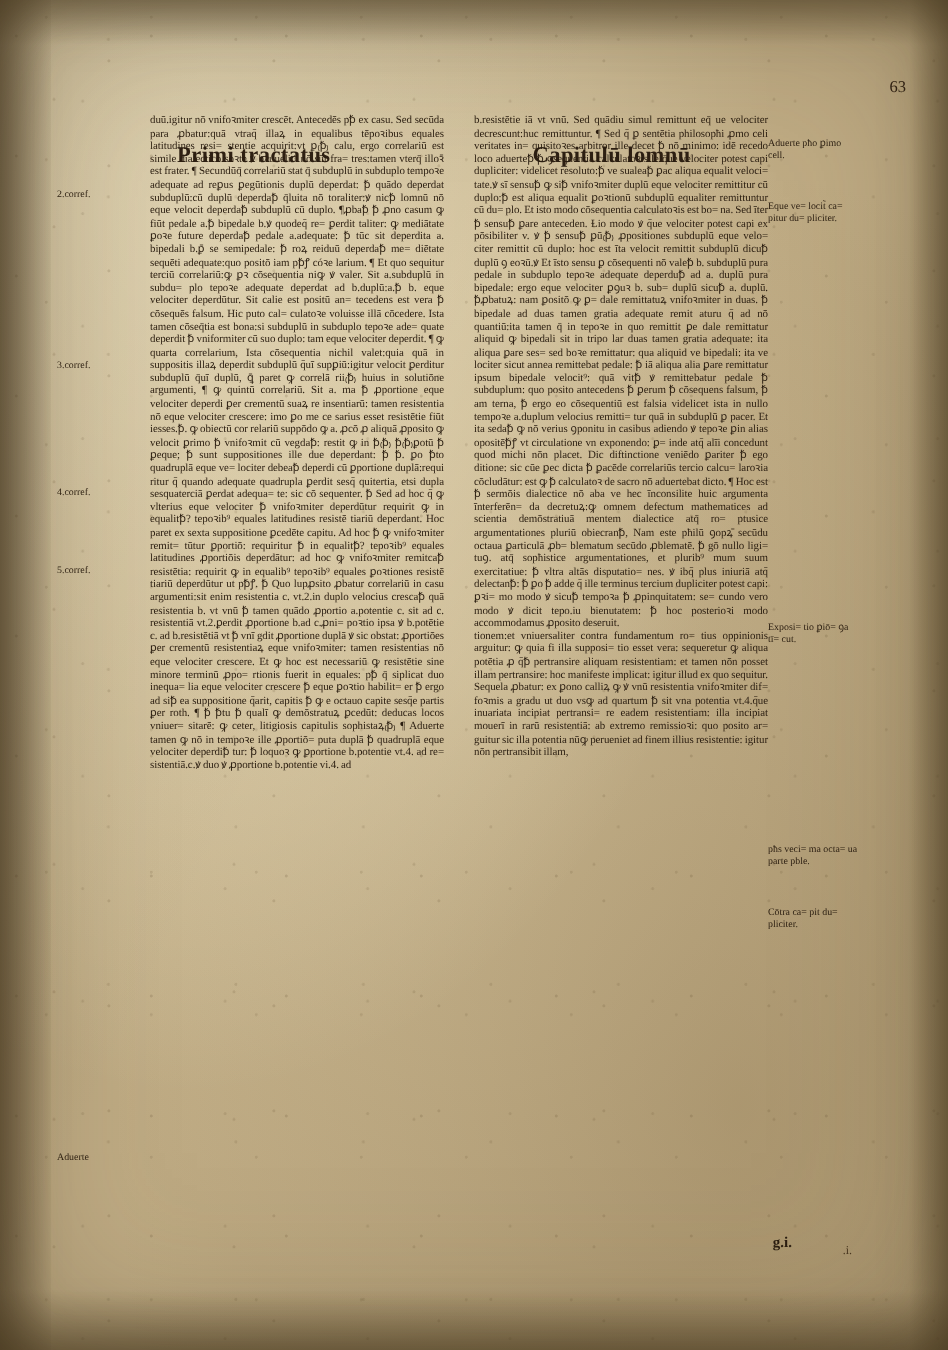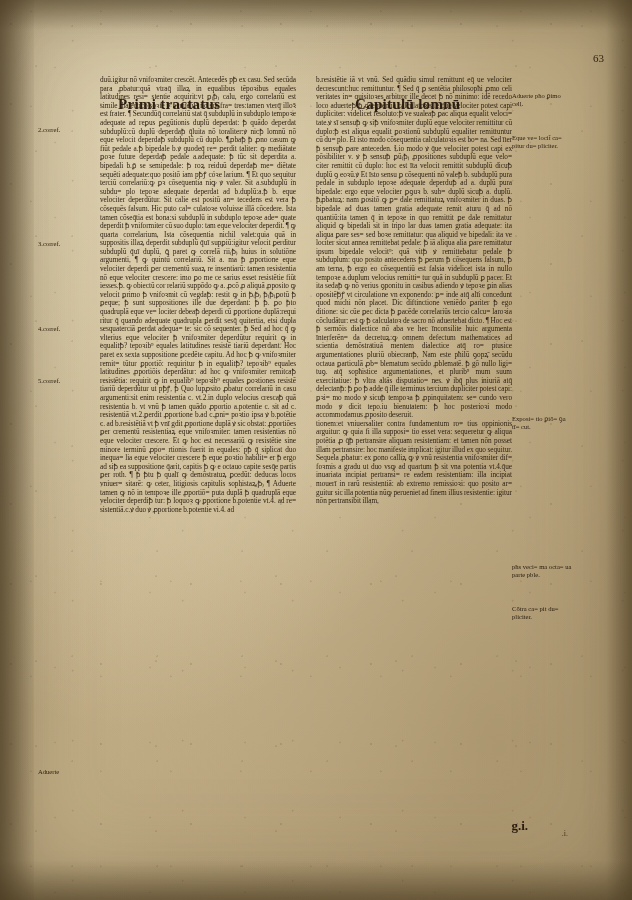--- a/index.html
+++ b/index.html
@@ -142,21 +142,21 @@
     color: #2a1d10;
     font-family: "Liberation Serif", serif;
   }
   .mn-left { text-align: left; width: 56px; left: 38px; }
   .mn-right { text-align: left; width: 60px; left: 512px; }
 
   #catchword {
     position: absolute;
     right: 104px;
     bottom: 66px;
-    font-size: 13px;
+    font-size: 10px;
     font-weight: bold;
     color: #2a1d10;
   }
   #stray-mark {
     position: absolute;
     right: 64px;
     bottom: 62px;
     font-size: 8px;
     color: #4a3720;
   }

